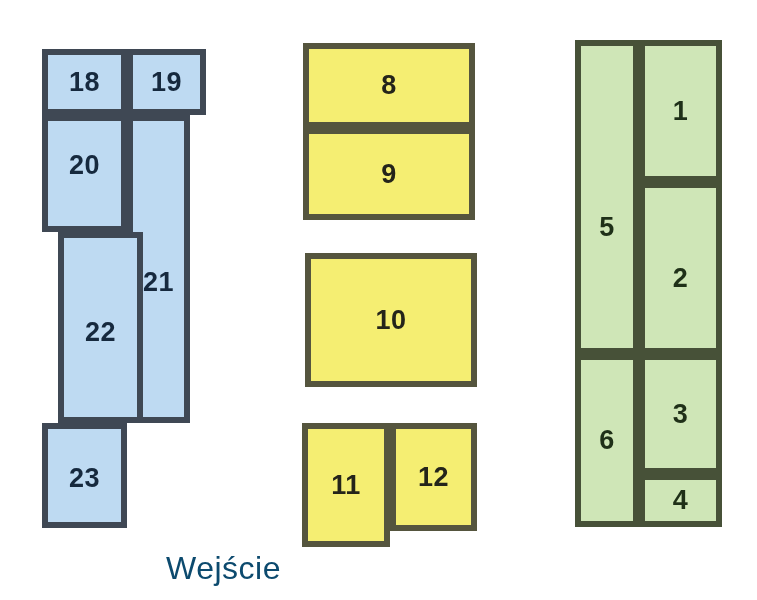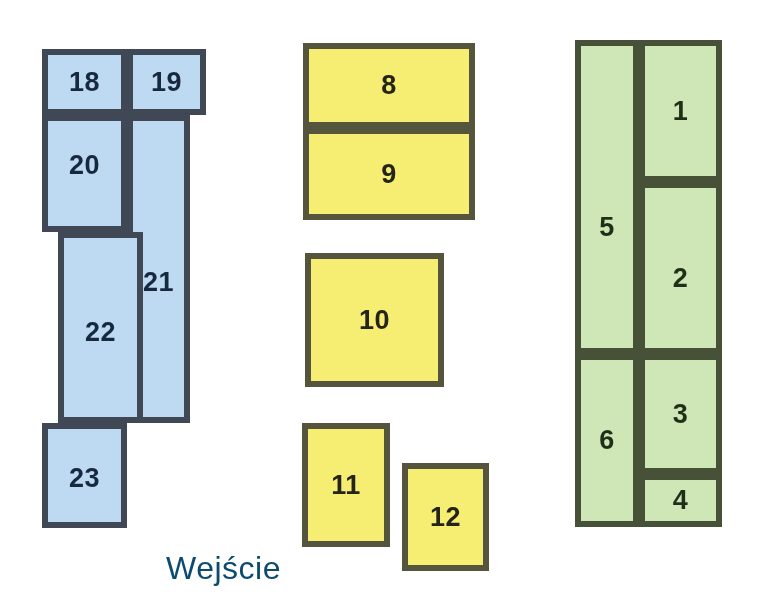--- a/index.html
+++ b/index.html
@@ -63,27 +63,27 @@
     </div>
     <div class="cell" style="left: 42px; top: 423px; width: 85px; height: 105px; background: rgb(190, 218, 242); border-color: rgb(63, 72, 84);">
       <span class="cell-label" style="color: rgb(22, 41, 62); transform: translateY(3px);">23</span>
     </div>
     <div class="cell" style="left: 303px; top: 43px; width: 172px; height: 85px; background: rgb(245, 238, 114); border-color: rgb(85, 85, 62);">
       <span class="cell-label" style="color: rgb(36, 36, 26);">8</span>
     </div>
     <div class="cell" style="left: 303px; top: 128px; width: 172px; height: 92px; background: rgb(245, 238, 114); border-color: rgb(85, 85, 62);">
       <span class="cell-label" style="color: rgb(36, 36, 26);">9</span>
     </div>
-    <div class="cell" style="left: 305px; top: 253px; width: 139px; height: 134px; background: rgb(245, 238, 114); border-color: rgb(85, 85, 62);">
+    <div class="cell" style="left: 305px; top: 253px; width: 172px; height: 134px; background: rgb(245, 238, 114); border-color: rgb(85, 85, 62);">
       <span class="cell-label" style="color: rgb(36, 36, 26);">10</span>
     </div>
     <div class="cell" style="left: 302px; top: 423px; width: 88px; height: 124px; background: rgb(245, 238, 114); border-color: rgb(85, 85, 62);">
       <span class="cell-label" style="color: rgb(36, 36, 26);">11</span>
     </div>
-    <div class="cell" style="left: 402px; top: 423px; width: 87px; height: 108px; background: rgb(245, 238, 114); border-color: rgb(85, 85, 62); margin-top: 40px;">
+    <div class="cell" style="left: 390px; top: 423px; width: 87px; height: 108px; background: rgb(245, 238, 114); border-color: rgb(85, 85, 62);">
       <span class="cell-label" style="color: rgb(36, 36, 26);">12</span>
     </div>
     <div class="cell" style="left: 639px; top: 40px; width: 83px; height: 142px; background: rgb(207, 230, 183); border-color: rgb(71, 81, 56);">
       <span class="cell-label" style="color: rgb(31, 48, 24);">1</span>
     </div>
     <div class="cell" style="left: 639px; top: 182px; width: 83px; height: 172px; background: rgb(207, 230, 183); border-color: rgb(71, 81, 56);">
       <span class="cell-label" style="color: rgb(31, 48, 24); transform: translateY(10px);">2</span>
     </div>
     <div class="cell" style="left: 639px; top: 354px; width: 83px; height: 120px; background: rgb(207, 230, 183); border-color: rgb(71, 81, 56);">
       <span class="cell-label" style="color: rgb(31, 48, 24);">3</span>

